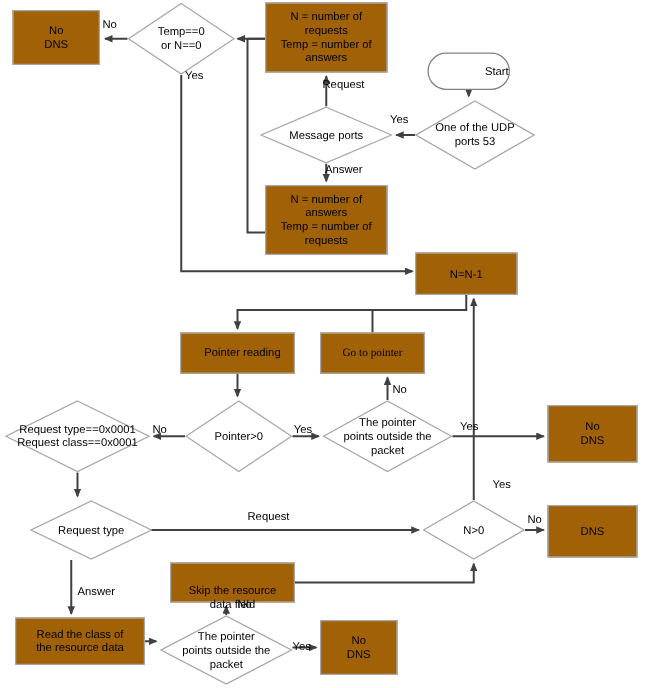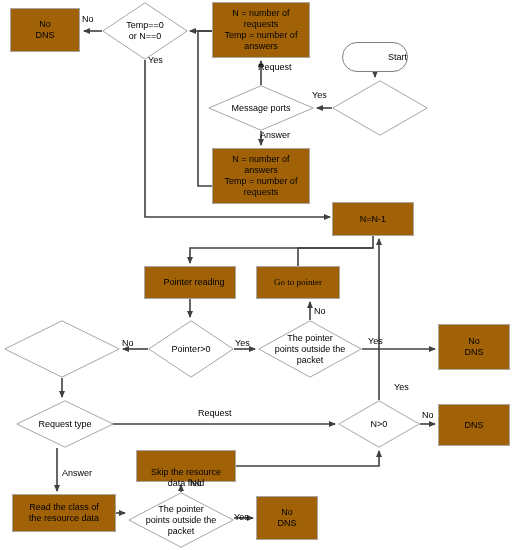--- a/index.html
+++ b/index.html
@@ -160,60 +160,64 @@
       <div class="node decision" style="left: 208px; top: 85px; width: 106px; height: 46px;">
         <svg class="dshape" viewBox="0 0 106 46" preserveAspectRatio="none">
           <polygon points="53,0.8 105.2,23 53,45.2 0.8,23" fill="#ffffff" stroke="#a6a6a6" stroke-width="1"></polygon>
         </svg>
         <span class="dlabel">Message ports</span>
       </div>
       <div class="node decision" style="left: 332px; top: 80px; width: 96px; height: 56px;">
         <svg class="dshape" viewBox="0 0 96 56" preserveAspectRatio="none">
           <polygon points="48,0.8 95.2,28 48,55.2 0.8,28" fill="#ffffff" stroke="#a6a6a6" stroke-width="1"></polygon>
         </svg>
+        <span class="dlabel">One of the UDP
+ports 53</span>
       </div>
       <div class="node process" style="left: 212px; top: 148px; width: 98px; height: 56px;">
         <span style="white-space: pre-line;">N = number of
 answers
 Temp = number of
 requests</span>
       </div>
       <div class="node process" style="left: 332px; top: 202px; width: 82px; height: 34px;">
         <span style="white-space: pre-line;">N=N-1</span>
       </div>
       <div class="node process" style="left: 144px; top: 266px; width: 92px; height: 33px; padding-left: 8px;">
         <span style="white-space: pre-line;">Pointer reading</span>
       </div>
       <div class="node process" style="left: 256px; top: 266px; width: 84px; height: 33px; font-family: Liberation Serif, serif;">
         <span style="white-space: pre-line;">Go to pointer</span>
       </div>
       <div class="node decision" style="left: 4px; top: 320px; width: 116px; height: 58px;">
         <svg class="dshape" viewBox="0 0 116 58" preserveAspectRatio="none">
           <polygon points="58,0.8 115.2,29 58,57.2 0.8,29" fill="#ffffff" stroke="#a6a6a6" stroke-width="1"></polygon>
         </svg>
+        <span class="dlabel">Request type==0x0001
+Request class==0x0001</span>
       </div>
       <div class="node decision" style="left: 148px; top: 320px; width: 86px; height: 58px;">
         <svg class="dshape" viewBox="0 0 86 58" preserveAspectRatio="none">
           <polygon points="43,0.8 85.2,29 43,57.2 0.8,29" fill="#ffffff" stroke="#a6a6a6" stroke-width="1"></polygon>
         </svg>
         <span class="dlabel">Pointer&gt;0</span>
       </div>
       <div class="node decision" style="left: 258px; top: 320px; width: 104px; height: 58px;">
         <svg class="dshape" viewBox="0 0 104 58" preserveAspectRatio="none">
           <polygon points="52,0.8 103.2,29 52,57.2 0.8,29" fill="#ffffff" stroke="#a6a6a6" stroke-width="1"></polygon>
         </svg>
         <span class="dlabel">The pointer
 points outside the
 packet</span>
       </div>
       <div class="node process" style="left: 438px; top: 324px; width: 72px; height: 46px;">
         <span style="white-space: pre-line;">No
 DNS</span>
       </div>
-      <div class="node decision" style="left: 16px; top: 400px; width: 98px; height: 48px;">
+      <div class="node decision" style="left: 24px; top: 400px; width: 98px; height: 48px;">
         <svg class="dshape" viewBox="0 0 98 48" preserveAspectRatio="none">
           <polygon points="49,0.8 97.2,24 49,47.2 0.8,24" fill="#ffffff" stroke="#a6a6a6" stroke-width="1"></polygon>
         </svg>
         <span class="dlabel">Request type</span>
       </div>
       <div class="node decision" style="left: 338px; top: 400px; width: 82px; height: 48px;">
         <svg class="dshape" viewBox="0 0 82 48" preserveAspectRatio="none">
           <polygon points="41,0.8 81.2,24 41,47.2 0.8,24" fill="#ffffff" stroke="#a6a6a6" stroke-width="1"></polygon>
         </svg>
         <span class="dlabel">N&gt;0</span>

